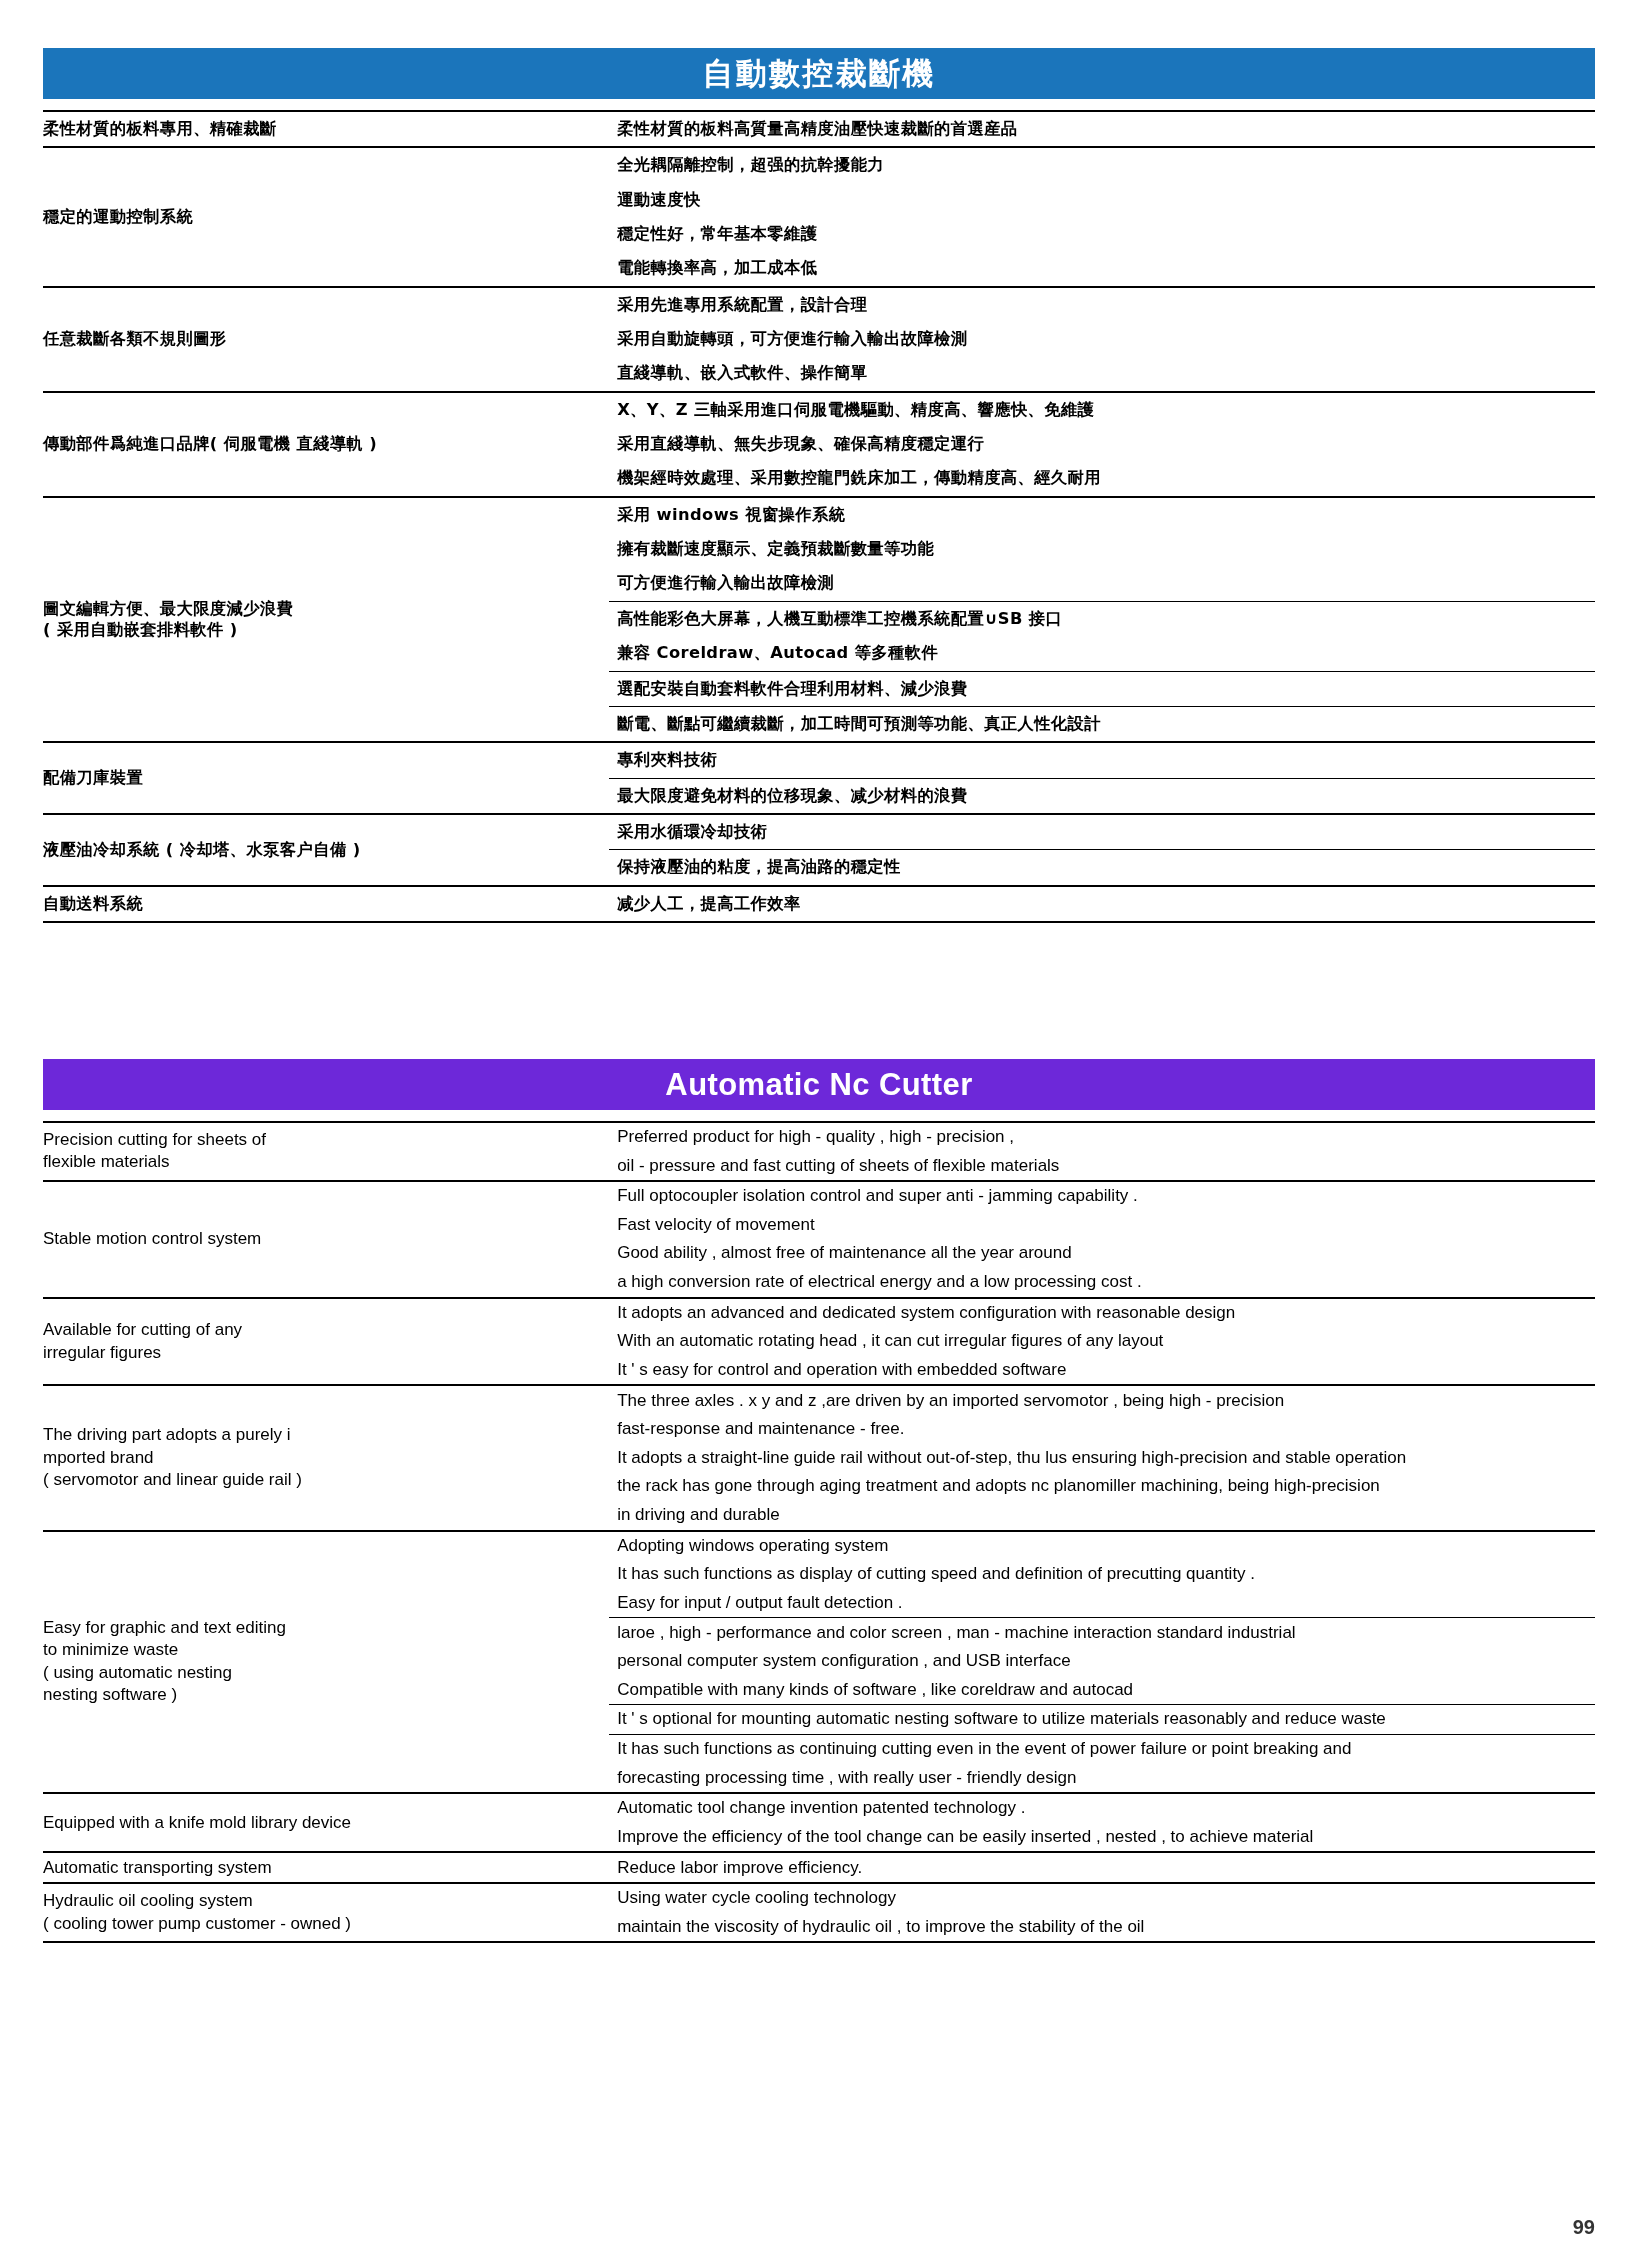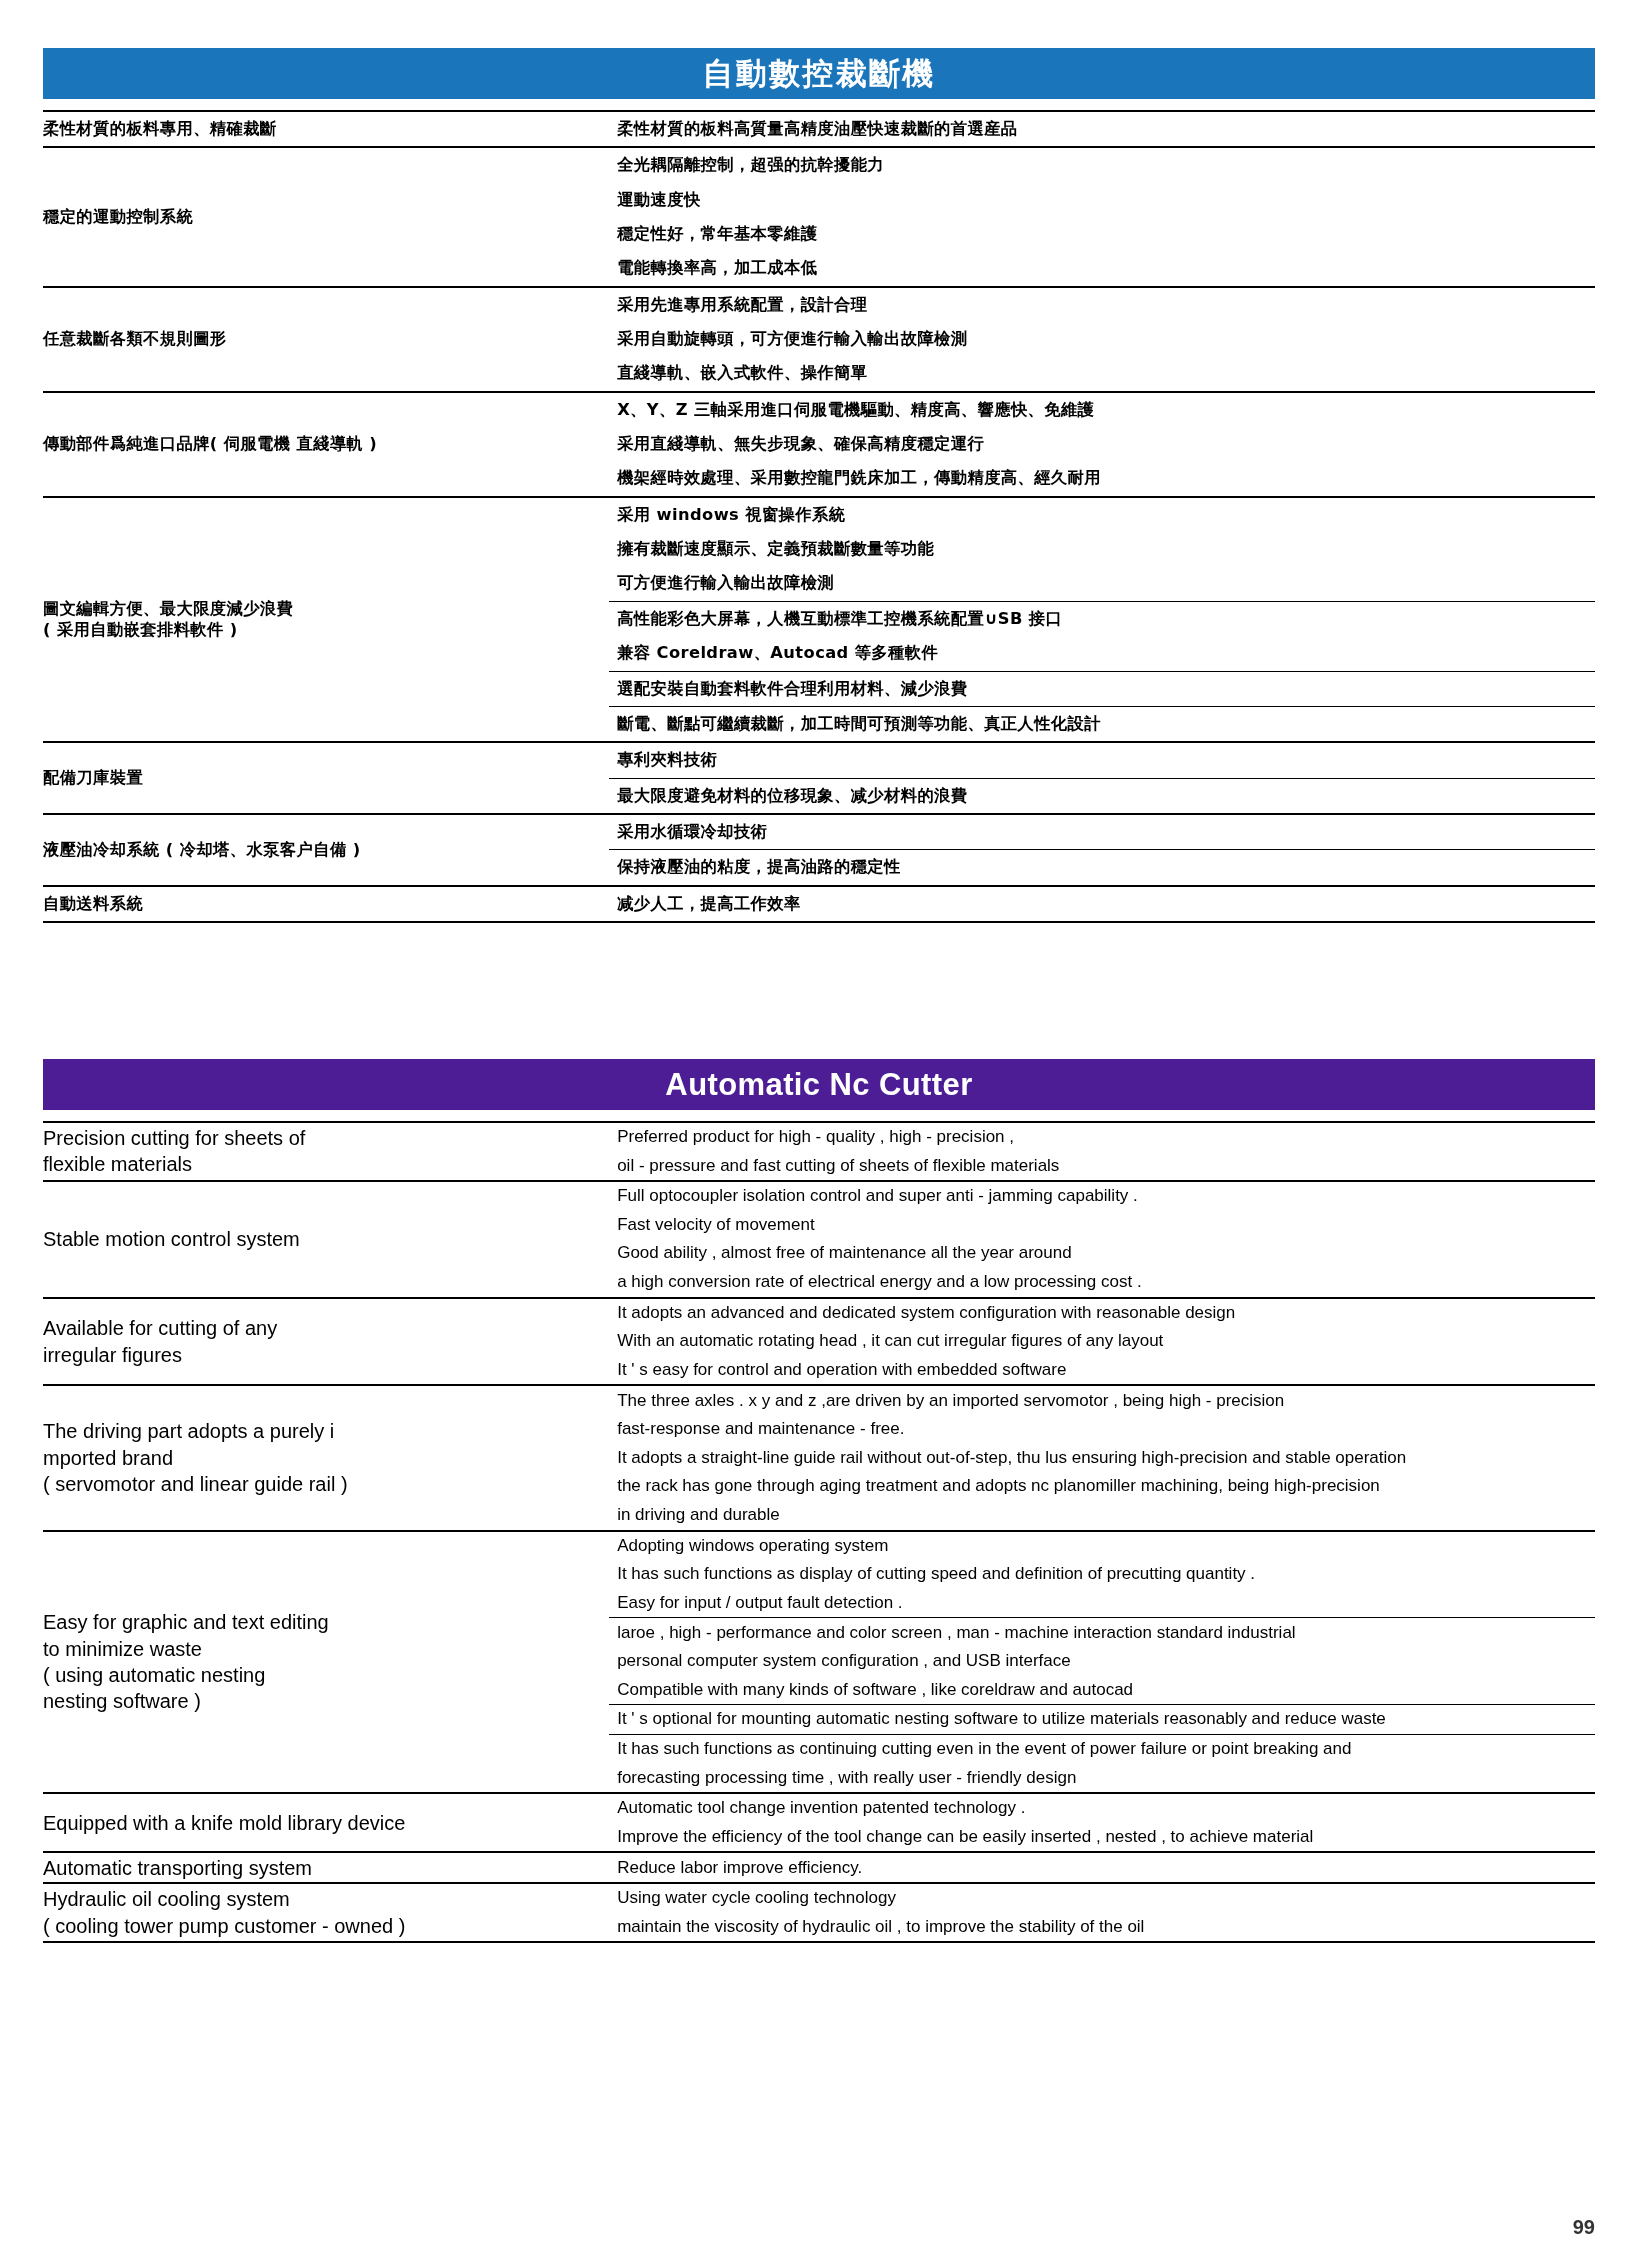--- a/index.html
+++ b/index.html
@@ -99,21 +99,21 @@
   .cn .label-cell .sub { display: block; }
 
   
   .en {
     font-family: "Liberation Sans", sans-serif;
     font-size: 17px;
     line-height: 1.32;
     font-weight: 400;
     letter-spacing: 0px;
   }
-  .en .label-cell { font-size: 20px; }
+  .en .label-cell { font-size: 17px; }
   .en .vline {
     font-size: 17px;
     padding-top: 3.1px;
     padding-bottom: 3.1px;
     white-space: nowrap;
   }
   .en .label-cell .sub { display: block; }
 
   .gap-between { height: 136px; }
   .top-gap { height: 48px; }
@@ -253,21 +253,21 @@
               </div>
             </td>
           </tr>
         </tbody>
     </table>
   </div>
 
   <div class="gap-between"></div>
 
   <div class="section-en">
-    <div class="banner banner-en" style="background: #4c1d95;">
+    <div class="banner banner-en" style="background: #6d28d9;">
       <span class="banner-title">Automatic Nc Cutter</span>
     </div>
     <div class="banner-gap"></div>
     <table class="spec-table en">
       <colgroup>
           <col class="c-label">
           <col class="c-value">
         </colgroup>
       <tbody id="en-body">
           <tr>

